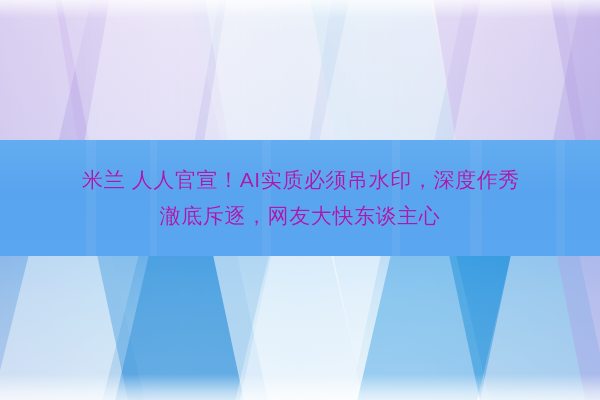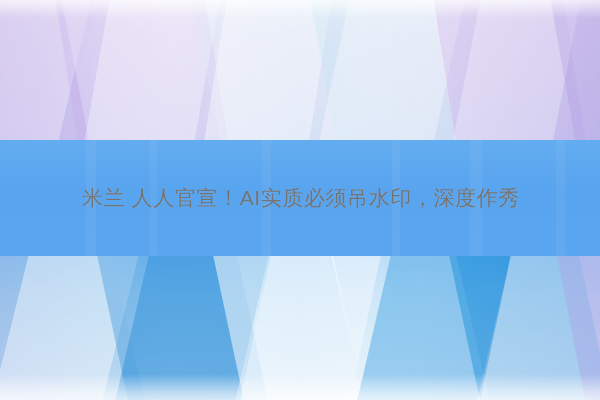--- a/index.html
+++ b/index.html
@@ -86,21 +86,21 @@
   .title-text {
     position: absolute;
     left: 0;
     top: 140px;
     width: 600px;
     height: 116px;
     display: flex;
     flex-direction: column;
     align-items: center;
     justify-content: center;
-    color: #737373;
+    color: #a21caf;
     font-size: 21px;
     line-height: 36px;
     letter-spacing: .6px;
     white-space: nowrap;
     text-shadow: 0 0 1px rgba(255,255,255,0.25);
   }
   .title-line-1 { padding-left: 2px; }
   .title-line-2 { }
 
   
@@ -172,18 +172,19 @@
       <div class="band-streak" style="left: 86px; width: 10px;"></div>
       <div class="band-streak" style="left: 150px; width: 7px;"></div>
       <div class="band-streak" style="left: 262px; width: 9px;"></div>
       <div class="band-streak" style="left: 392px; width: 8px;"></div>
       <div class="band-streak" style="left: 470px; width: 12px;"></div>
       <div class="band-streak" style="left: 556px; width: 9px;"></div>
     </div>
 
   <div class="title-text">
     <div class="title-line-1">米兰 人人官宣！AI实质必须吊水印，深度作秀</div>
+    <div class="title-line-2">澈底斥逐，网友大快东谈主心</div>
   </div>
 
   <div class="bottom-haze"></div>
   <div class="watermark">· · ·</div>
 
 </div>
 
 </body></html>

